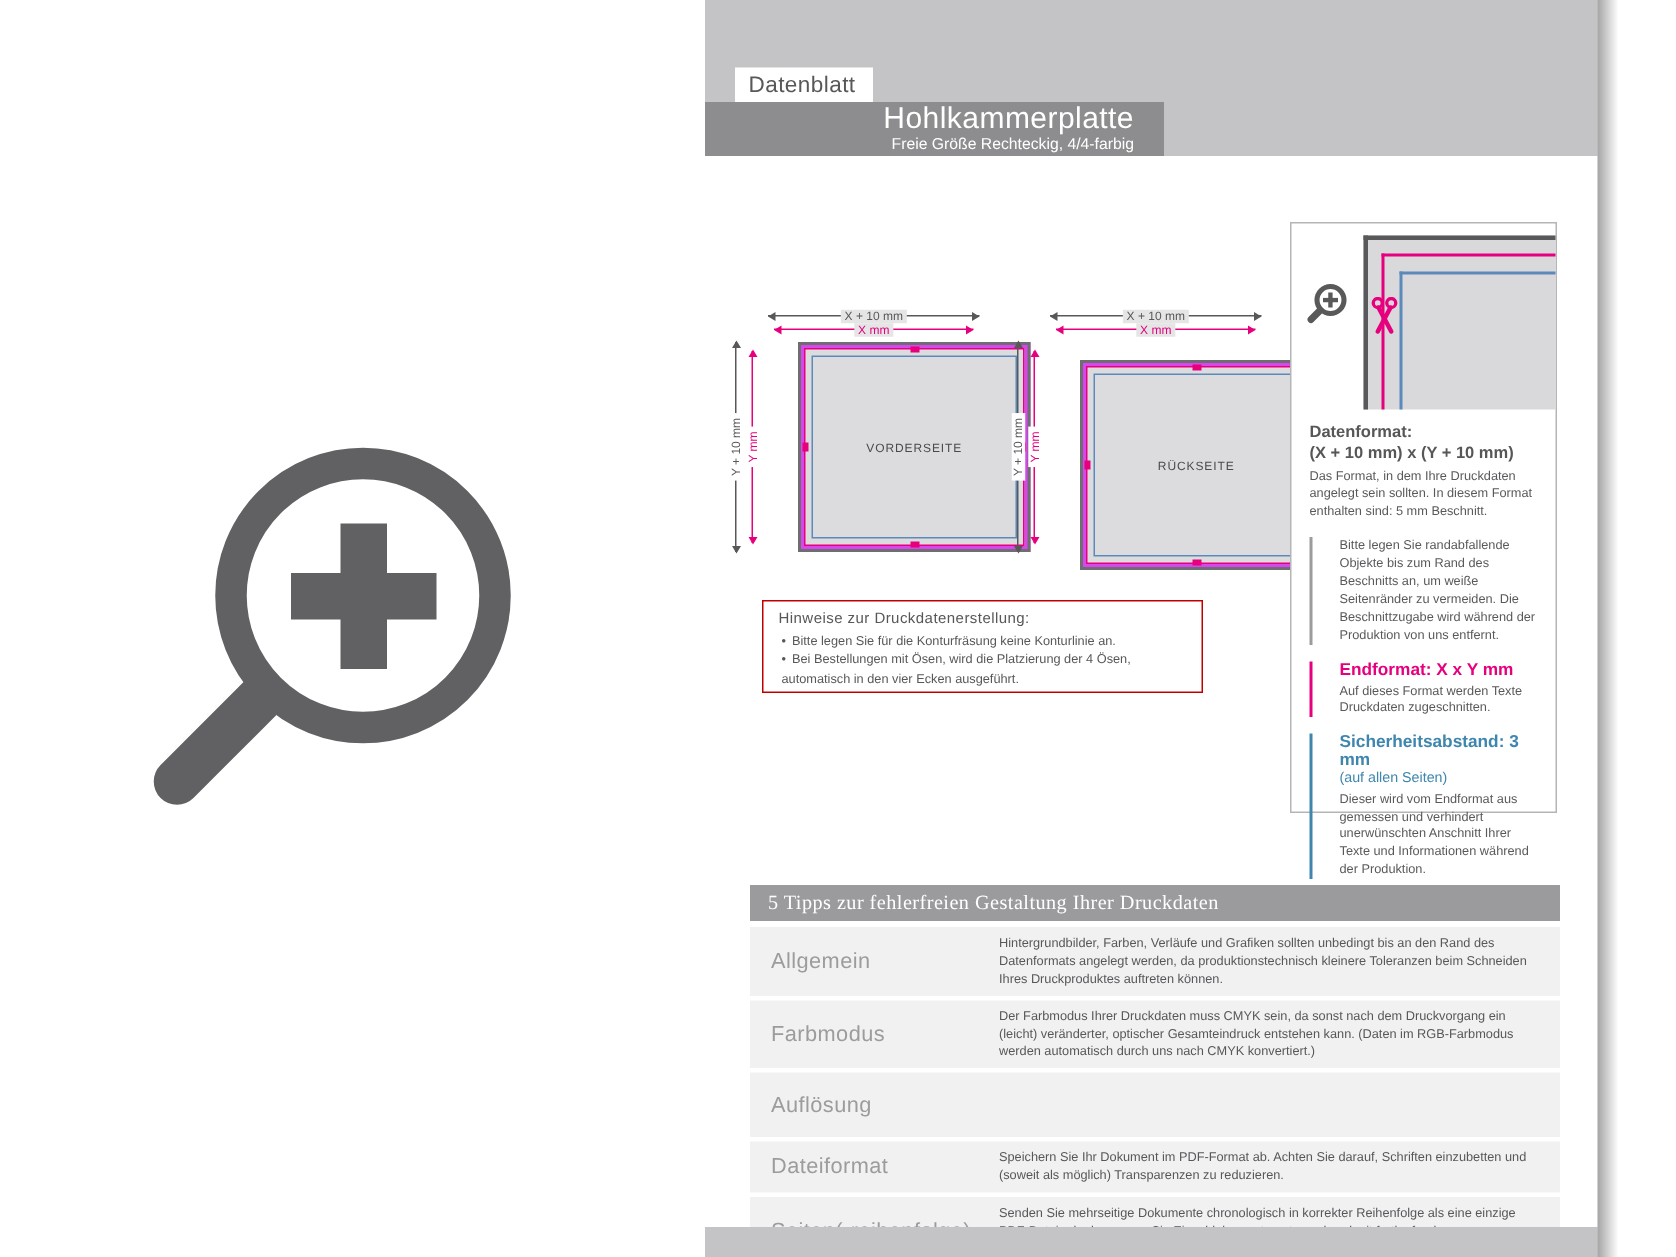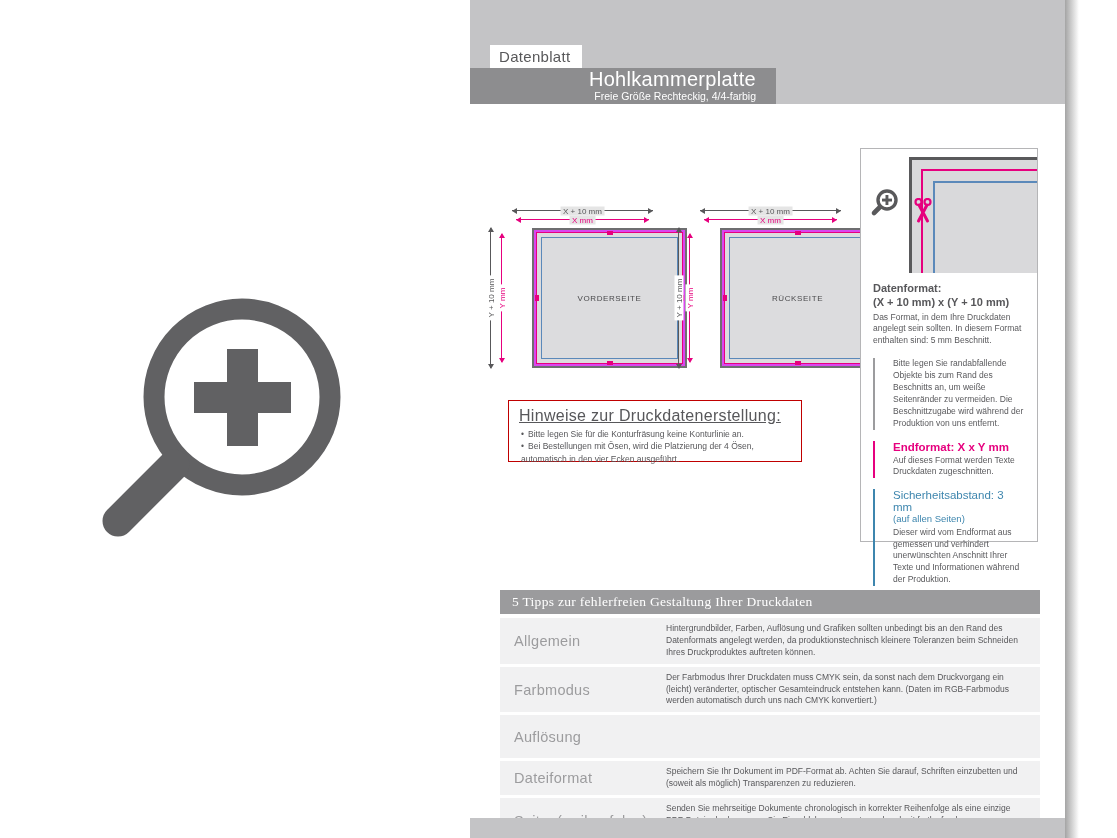--- a/index.html
+++ b/index.html
@@ -48,21 +48,21 @@
     font-size:8px; letter-spacing:.6px; color:#4a4a4c; }
   .dg-tick { position:absolute; background:#e6007e; }
   .dg-tick.t { top:-2px; left:50%; margin-left:-3px; width:6px; height:4px; }
   .dg-tick.b { bottom:-2px; left:50%; margin-left:-3px; width:6px; height:4px; }
   .dg-tick.l { left:-2px; top:50%; margin-top:-3px; width:4px; height:6px; }
   .dg-tick.r { right:-2px; top:50%; margin-top:-3px; width:4px; height:6px; }
 
   
   .hint-box { position:absolute; left:38px; top:400px; width:294px; height:62px;
     border:1px solid #c00000; background:#fff; padding:6px 10px 4px 10px; }
-  .hint-title { font-size:16px; color:#57575a; letter-spacing:.3px; margin-bottom:3px;text-decoration:underline; }
+  .hint-title { font-size:10px; color:#57575a; letter-spacing:.3px; margin-bottom:3px; }
   .hint-item { font-size:8.5px; color:#57575a; line-height:1.45; padding-left:2px; }
   .hint-item::before { content:"•"; margin-right:4px; }
 
   
   .info-panel { position:absolute; left:390px; top:148px; width:178px; height:394px;
     border:1px solid #b5b5b7; background:#fff; }
   .panel-figure { position:relative; height:124px; }
   .pf-plate { position:absolute; left:48px; right:0; top:8px; bottom:0; background:#d9d9db;
     border-top:3px solid #59595b; border-left:3px solid #59595b; }
   .pf-cut { position:absolute; left:9px; top:9px; right:0; bottom:0;
@@ -71,21 +71,21 @@
     border-left:2px solid #5b89ba; border-top:2px solid #5b89ba; }
   .pf-scissors { position:absolute; left:2px; top:38px; width:18px; height:26px; }
   .pf-zoom { position:absolute; left:8px; top:38px; width:32px; height:34px; }
   .panel-text { padding:9px 12px 0 12px; }
   .pt-h1 { font-size:11px; font-weight:bold; color:#57575a; line-height:1.25; }
   .pt-body { font-size:8.5px; color:#59595c; line-height:1.4; margin-top:2px; }
   .pt-block { margin-top:11px; padding-left:18px; border-left:2px solid #9c9c9e; }
   .pt-block.bar-magenta { border-left-color:#e6007e; }
   .pt-block.bar-blue { border-left-color:#3e86ae; }
   .pt-h-magenta { font-size:11.5px; font-weight:bold; color:#e6007e; }
-  .pt-h-blue { font-size:11.5px; font-weight:normal; color:#3e86ae; }
+  .pt-h-blue { font-size:11.5px; font-weight:bold; color:#3e86ae; }
   .pt-sub-blue { font-size:9.5px; color:#3e86ae; line-height:1.2; }
 
   
   .tips { position:absolute; left:30px; top:590px; width:540px; }
   .tips-header { height:24px; background:#9b9b9d; color:#fff; font-size:13.5px;
     line-height:24px; padding-left:12px; letter-spacing:.3px; margin-bottom:4px;font-family:Liberation Serif, serif; }
   .tips-row { display:flex; background:#f1f1f2; margin-bottom:3px; align-items:center; }
   .tips-label { width:160px; flex:0 0 160px; padding-left:14px; font-size:14.5px;
     color:#9c9c9e; letter-spacing:.3px; }
   .tips-text { flex:1; font-size:8.5px; color:#57575a; line-height:1.4; padding:5px 10px 5px 6px; }
@@ -143,21 +143,21 @@
     </div>
     <div class="dim-h magenta" style="left:234px;top:219px;width:133px;">
       <span>X mm</span>
     </div>
     <div class="dim-v" style="left:208px;top:228px;height:140px;">
       <span>Y + 10 mm</span>
     </div>
     <div class="dim-v magenta" style="left:219px;top:234px;height:128px;">
       <span>Y mm</span>
     </div>
-    <div class="dg-box" style="left:230px;top:228px;padding-left:15px;">
+    <div class="dg-box" style="left:230px;top:240px;padding-left:15px;">
       <div class="dg-trim">
         <div class="dg-tick t"></div>
         <div class="dg-tick b"></div>
         <div class="dg-tick l"></div>
         <div class="dg-tick r"></div>
         <div class="dg-safe"></div>
         <div class="dg-label">RÜCKSEITE</div>
       </div>
     </div>
 
@@ -205,21 +205,21 @@
           <div class="pt-sub-blue">(auf allen Seiten)</div>
           <div class="pt-body">Dieser wird vom Endformat aus gemessen und verhindert unerwünschten Anschnitt Ihrer Texte und Informationen während der Produktion.</div>
         </div>
       </div>
     </div>
 
     <div class="tips">
       <div class="tips-header">5 Tipps zur fehlerfreien Gestaltung Ihrer Druckdaten</div>
       <div class="tips-row" style="min-height:40px;">
         <div class="tips-label">Allgemein</div>
-        <div class="tips-text">Hintergrundbilder, Farben, Auflösung und Grafiken sollten unbedingt bis an den Rand des Datenformats angelegt werden, da produktionstechnisch kleinere Toleranzen beim Schneiden Ihres Druckproduktes auftreten können.</div>
+        <div class="tips-text">Hintergrundbilder, Farben, Verläufe und Grafiken sollten unbedingt bis an den Rand des Datenformats angelegt werden, da produktionstechnisch kleinere Toleranzen beim Schneiden Ihres Druckproduktes auftreten können.</div>
       </div>
       <div class="tips-row" style="min-height:38px;">
         <div class="tips-label">Farbmodus</div>
         <div class="tips-text">Der Farbmodus Ihrer Druckdaten muss CMYK sein, da sonst nach dem Druckvorgang ein (leicht) veränderter, optischer Gesamteindruck entstehen kann. (Daten im RGB-Farbmodus werden automatisch durch uns nach CMYK konvertiert.)</div>
       </div>
       <div class="tips-row" style="min-height:43px;">
         <div class="tips-label">Auflösung</div>
       </div>
       <div class="tips-row" style="min-height:29px;">
         <div class="tips-label">Dateiformat</div>

